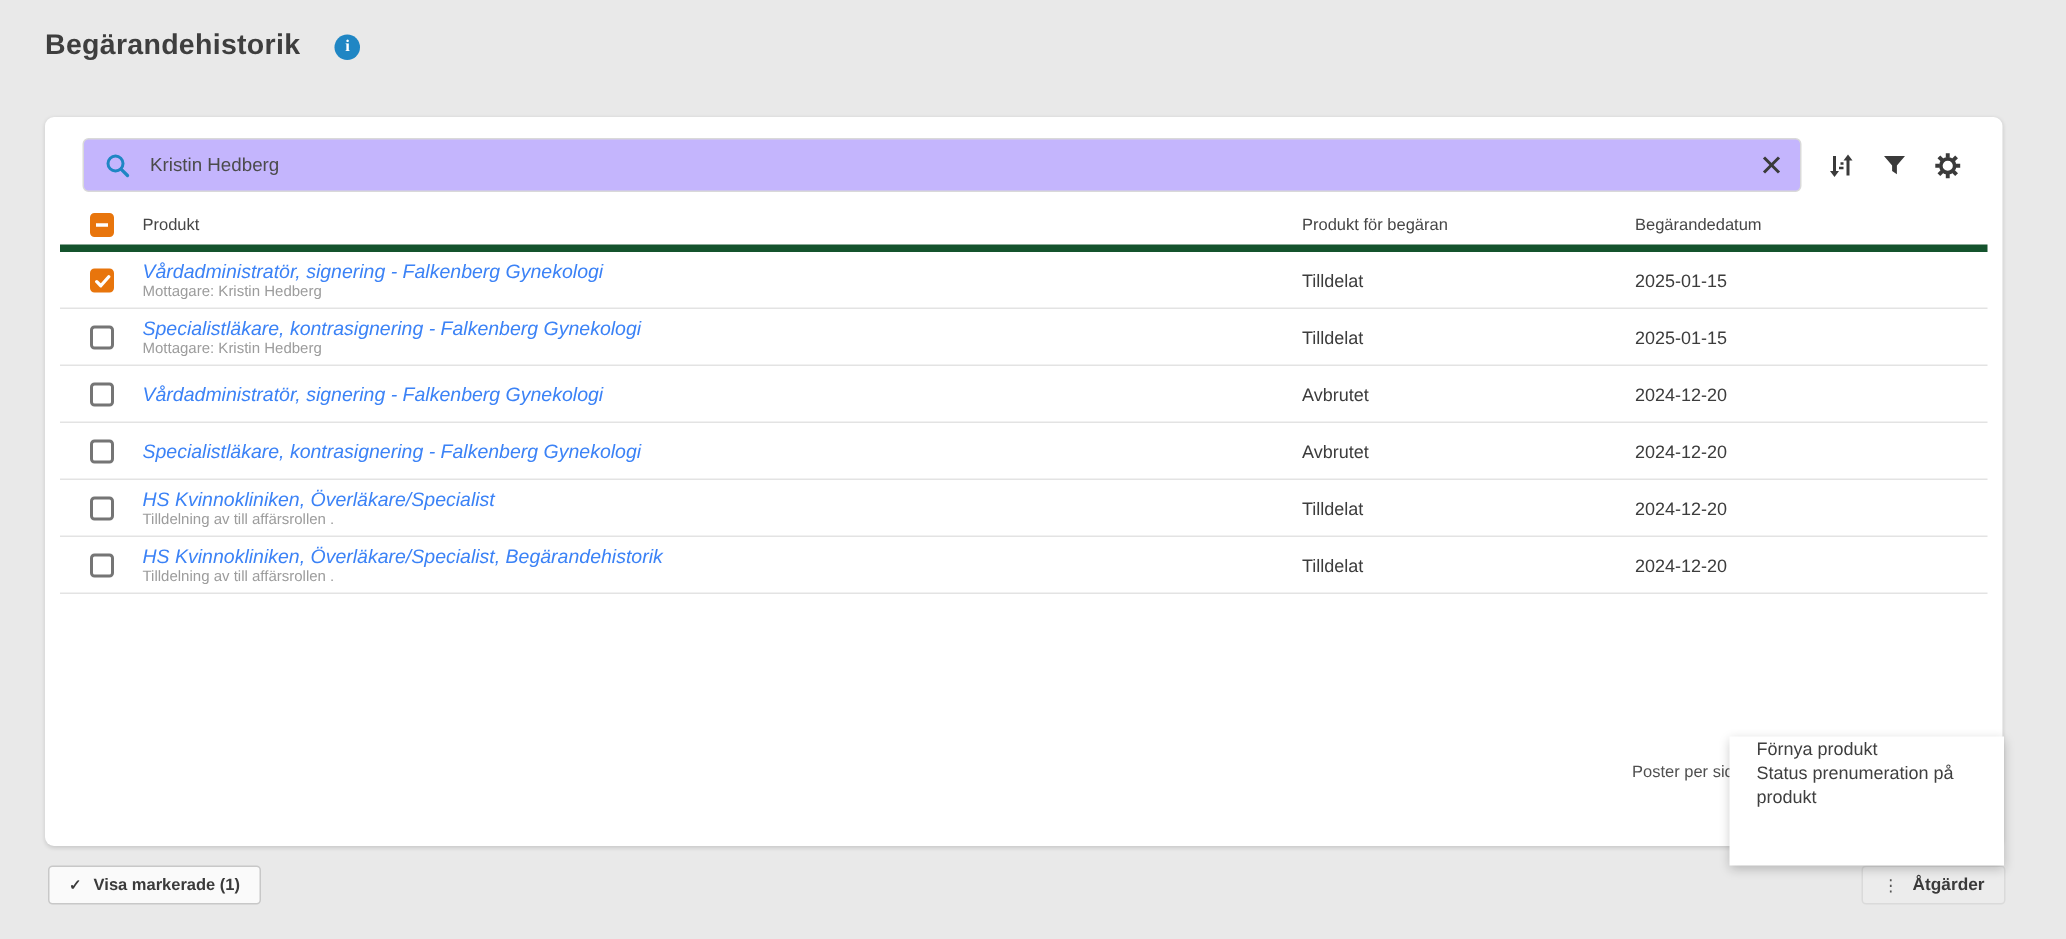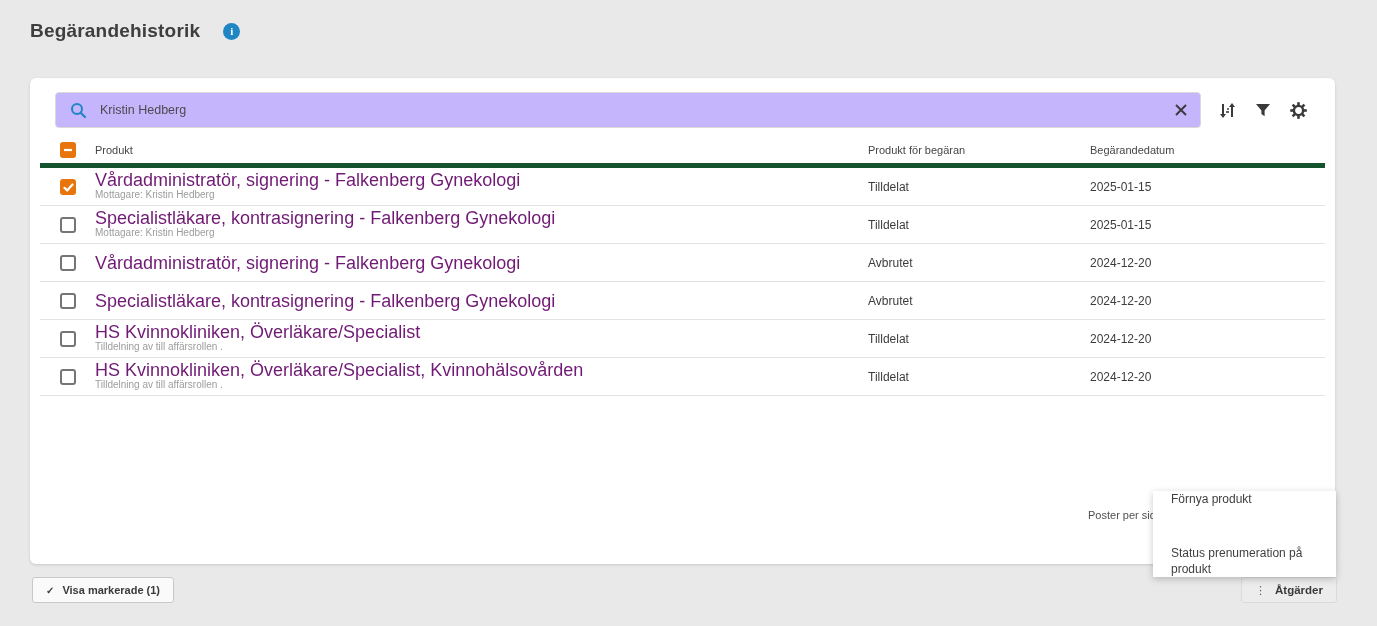--- a/index.html
+++ b/index.html
@@ -30,40 +30,40 @@
   .thead { position:absolute; left:10px; top:54px; width:1285px; height:36px; border-bottom:5px solid #14532d; }
   .thead .cb { position:absolute; left:20px; top:10px; }
   .col-product { position:absolute; left:55px; top:12px; font-size:11px; color:#464646; }
   .col-status  { position:absolute; left:828px; top:12px; font-size:11px; color:#464646; }
   .col-date    { position:absolute; left:1050px; top:12px; font-size:11px; color:#464646; }
 
   .tbody { position:absolute; left:10px; top:90px; width:1285px; }
   .trow { position:relative; height:38px; border-bottom:1px solid #e3e3e3; }
   .trow .cb { position:absolute; left:20px; top:11px; }
   .prod-cell { position:absolute; left:55px; top:50%; transform:translateY(-50%); display:flex; flex-direction:column; }
-  .prod-title { font-size:18px; color:#701a75; line-height:15px; }
+  .prod-title { font-size:13px; color:#3b82f6; line-height:15px;font-style:italic; }
   .prod-sub { font-size:10px; color:#9c9c9c; line-height:12px; margin-top:1px; }
   .status-cell { position:absolute; left:828px; top:50%; transform:translateY(-50%); font-size:12px; color:#3c3c3c; }
   .date-cell   { position:absolute; left:1050px; top:50%; transform:translateY(-50%); font-size:12px; color:#3c3c3c; }
 
   
   .cb { width:16px; height:16px; border:2px solid #757575; border-radius:3px; background:#fff;
     display:flex; align-items:center; justify-content:center; cursor:pointer; }
   .cb.checked, .cb.indeterminate { background:#e8750c; border-color:#e8750c; }
   .cb svg { display:none; }
   .cb.checked svg.check-glyph { display:block; }
   .cb.indeterminate svg.minus-glyph { display:block; }
 
   
   .per-page { position:absolute; left:1058px; top:431px; font-size:11px; color:#505050; }
   .per-page .val { margin-left:8px; }
 
   
   .context-menu { position:absolute; left:1153px; top:491px; width:183px; height:86px; background:#fff;
-    box-shadow:0 2px 7px rgba(0,0,0,0.22); z-index:5; display:flex; flex-direction:column; justify-content:space-between; }
+    box-shadow:0 2px 7px rgba(0,0,0,0.22); z-index:5; display:flex; flex-direction:column; justify-content:flex-start; }
   .menu-item { font-size:12px; color:#3f3f3f; padding-left:18px; cursor:pointer; line-height:16px; }
 
   
   .btn-show-selected { position:absolute; left:32px; top:577px; height:26px; display:flex; align-items:center;
     padding:0 13px; background:#fafafa; border:1px solid #c8c8c8; border-radius:3px; font-size:11px; font-weight:bold;
     color:#3a3a3a; cursor:pointer; font-family:inherit; }
   .btn-show-selected .check { margin-right:8px; font-size:10px; }
   .btn-actions { position:absolute; right:40px; top:577px; height:26px; display:flex; align-items:center;
     padding:0 13px; background:#ececec; border:1px solid #dadada; border-radius:3px; font-size:11.5px; font-weight:bold;
     color:#3a3a3a; cursor:pointer; font-family:inherit; }
@@ -199,21 +199,21 @@
       <span class="prod-sub">Tilldelning av till affärsrollen .</span>
     </div>
     <span class="status-cell">Tilldelat</span>
     <span class="date-cell">2024-12-20</span>
   </div>
         <div class="trow">
     <div class="cb">
       
     </div>
     <div class="prod-cell">
-      <span class="prod-title">HS Kvinnokliniken, Överläkare/Specialist, Kvinnohälsovården</span>
+      <span class="prod-title">HS Kvinnokliniken, Överläkare/Specialist, Begärandehistorik</span>
       <span class="prod-sub">Tilldelning av till affärsrollen .</span>
     </div>
     <span class="status-cell">Tilldelat</span>
     <span class="date-cell">2024-12-20</span>
   </div>
       </div>
 
     <div class="per-page">
       <span>Poster per sida:</span><span class="val">2</span>
     </div>

